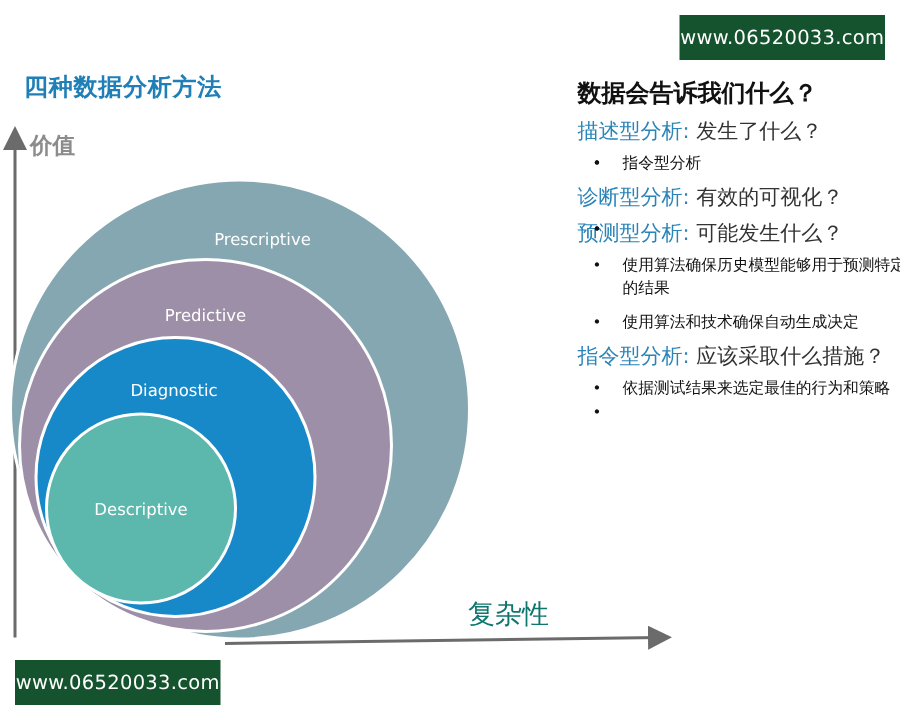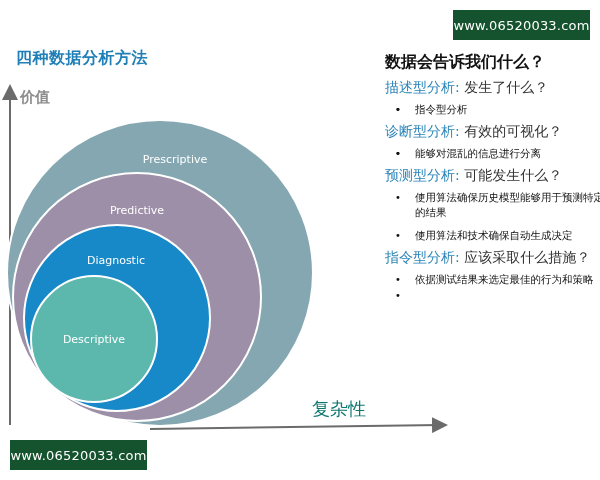--- a/index.html
+++ b/index.html
@@ -78,21 +78,21 @@
     <ul class="bullets">
       <li><span class="dot">•</span></li>
       <li><span class="dot">•</span><span>指令型分析</span></li>
     </ul>
   </div>
 
   <div class="section">
     <div class="section-title"><span class="kind">诊断型分析:</span><span class="question"> 有效的可视化？</span></div>
     <ul class="bullets">
       <li><span class="dot">•</span></li>
-      <li><span class="dot">•</span><span>能够对混乱的信息进行分离</span></li>
+      <li><span class="dot">•</span></li>
     </ul>
   </div>
 
   <div class="section">
     <div class="section-title"><span class="kind">预测型分析:</span><span class="question"> 可能发生什么？</span></div>
     <ul class="bullets">
       <li style="width:190px"><span class="dot">•</span><span>使用算法确保历史模型能够用于预测特定的结果</span></li>
       <li class="gap-li"><span class="dot">•</span><span>使用算法和技术确保自动生成决定</span></li>
     </ul>
   </div>

